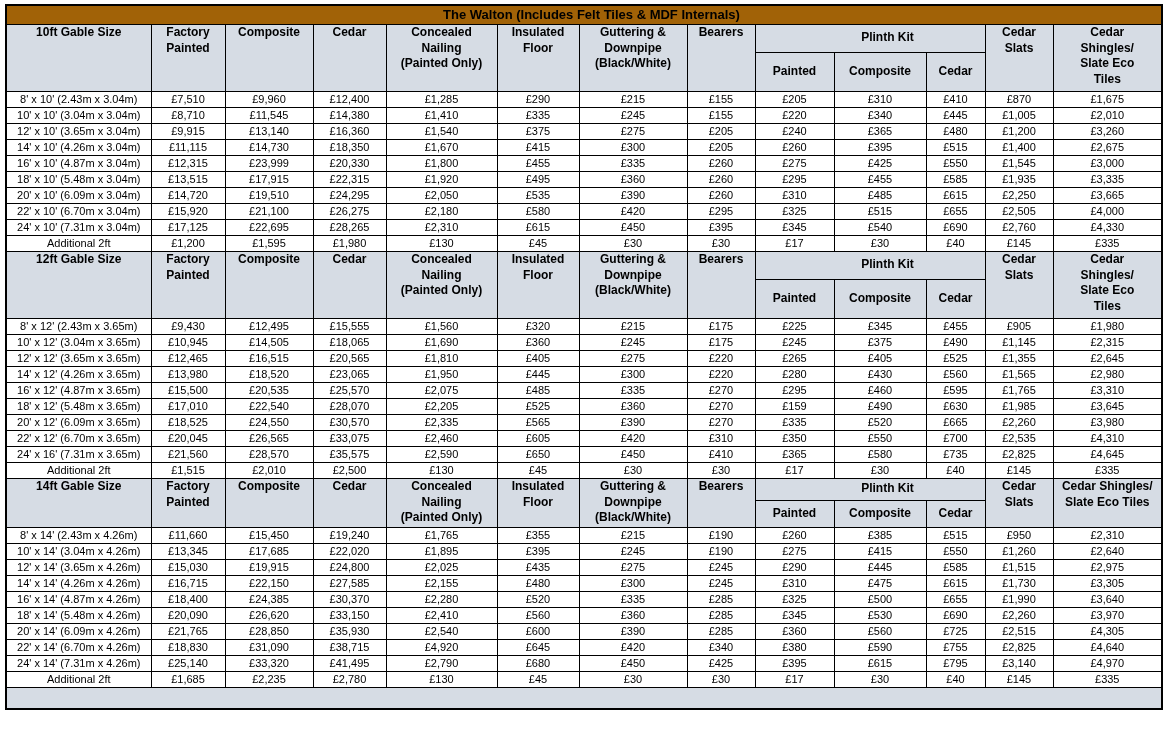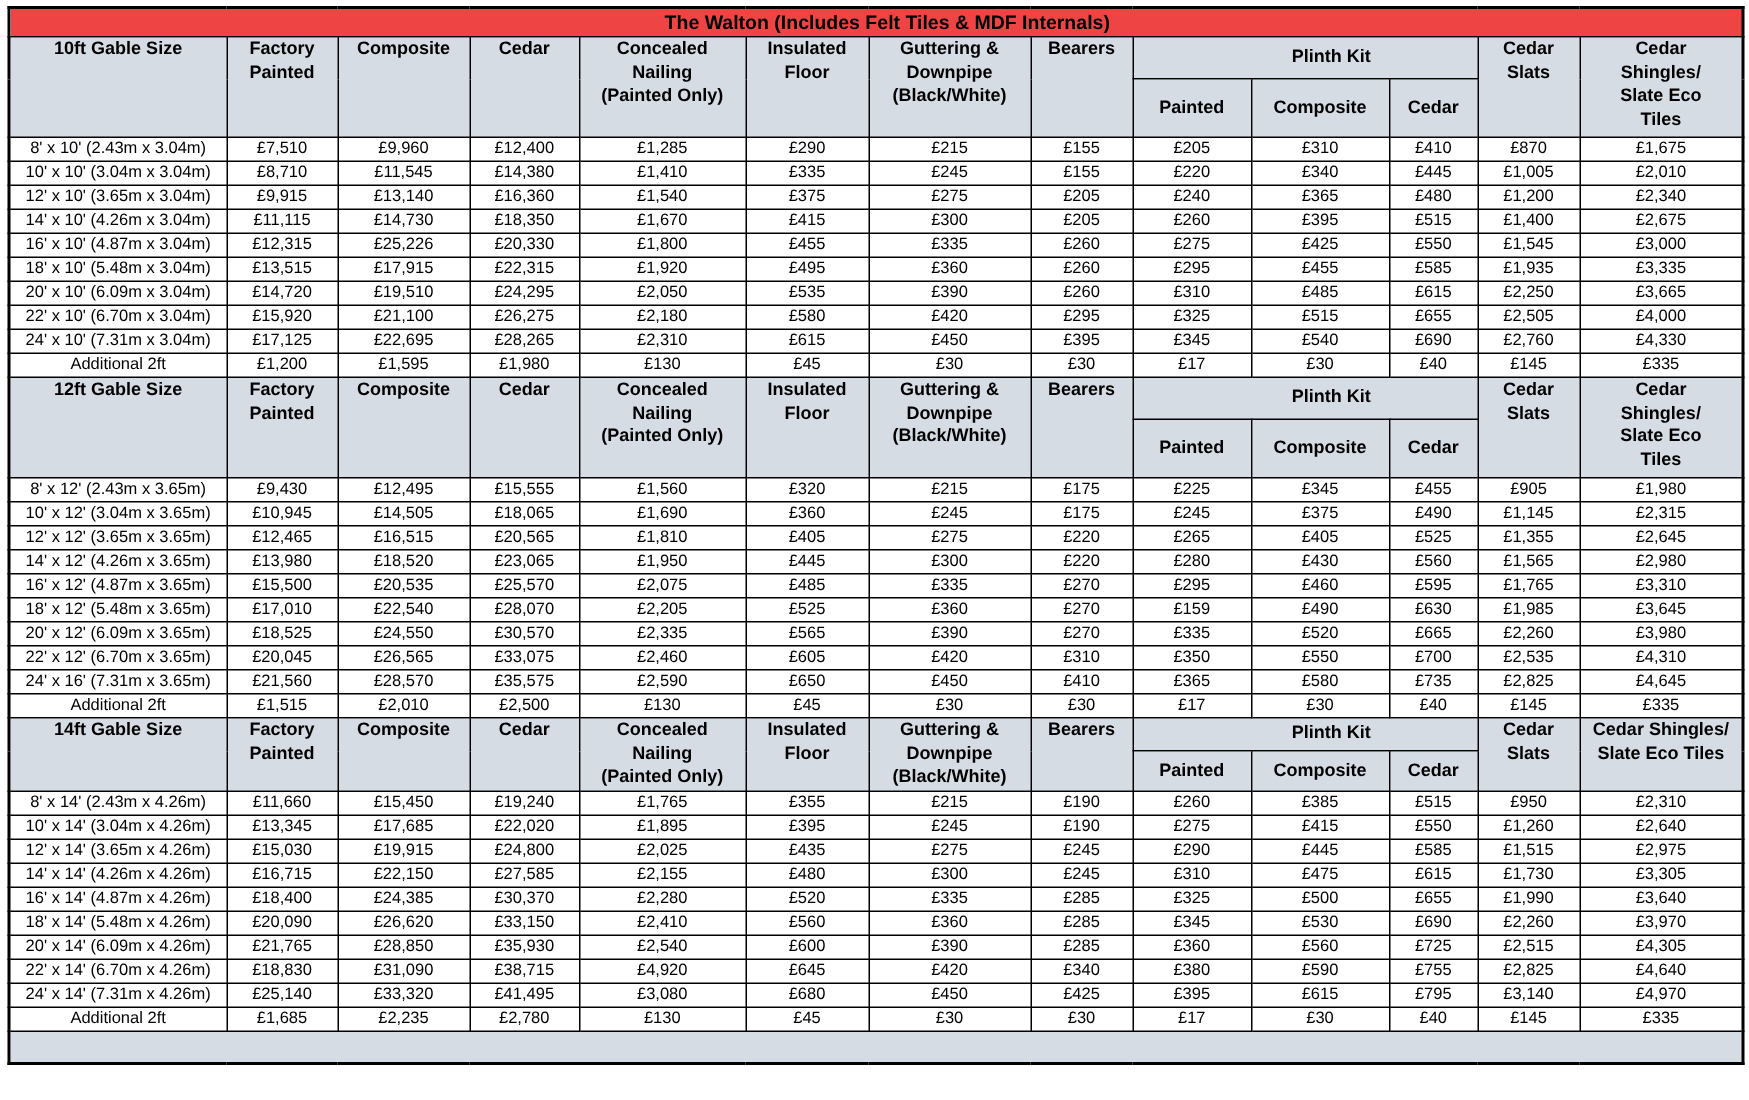--- a/index.html
+++ b/index.html
@@ -1,21 +1,21 @@
 <!DOCTYPE html>
 <html><head>
 <meta charset="utf-8">
 <style>
   html,body{margin:0;padding:0;background:#ffffff;width:1166px;height:733px;overflow:hidden;
     font-family:"Liberation Sans",sans-serif;color:#000;}
   .wrap{padding:4px 0 0 5px;}
   table{border-collapse:collapse;table-layout:fixed;width:1156px;border:2px solid #000;}
   th,td{border:1px solid #000;overflow:hidden;}
   tr.title-row th{height:16px;font-size:13px;font-weight:700;text-align:center;
-    background:#ef4444;line-height:16px;padding-left:16px;}
+    background:#a16207;line-height:16px;padding-left:16px;}
   th.colhead{background:#d6dce4;font-size:12px;font-weight:700;text-align:center;
     vertical-align:top;padding-top:0;white-space:pre-line;line-height:1.3;}
   th.colhead.mid{vertical-align:middle;padding-top:0;padding-left:36px;}
   tr.head1{height:28px;}
   tr.head2{height:39px;}
   tr.head2 th.colhead{vertical-align:middle;padding-top:0;}
   tr.head1.compact{height:22px;}
   tr.head2.compact{height:26px;}
   td.size-cell,td.price-cell{font-size:11px;text-align:center;height:15px;line-height:15px;
     padding:0 1px;background:#ffffff;white-space:nowrap;}
@@ -111,41 +111,41 @@
           <td class="price-cell">£13,140</td>
           <td class="price-cell">£16,360</td>
           <td class="price-cell">£1,540</td>
           <td class="price-cell">£375</td>
           <td class="price-cell">£275</td>
           <td class="price-cell">£205</td>
           <td class="price-cell">£240</td>
           <td class="price-cell">£365</td>
           <td class="price-cell">£480</td>
           <td class="price-cell">£1,200</td>
-          <td class="price-cell">£2,340</td>
+          <td class="price-cell">£3,260</td>
         </tr>
         <tr class="data-row">
           <td class="size-cell">14' x 10' (4.26m x 3.04m)</td>
           <td class="price-cell">£11,115</td>
           <td class="price-cell">£14,730</td>
           <td class="price-cell">£18,350</td>
           <td class="price-cell">£1,670</td>
           <td class="price-cell">£415</td>
           <td class="price-cell">£300</td>
           <td class="price-cell">£205</td>
           <td class="price-cell">£260</td>
           <td class="price-cell">£395</td>
           <td class="price-cell">£515</td>
           <td class="price-cell">£1,400</td>
           <td class="price-cell">£2,675</td>
         </tr>
         <tr class="data-row">
           <td class="size-cell">16' x 10' (4.87m x 3.04m)</td>
           <td class="price-cell">£12,315</td>
-          <td class="price-cell">£25,226</td>
+          <td class="price-cell">£23,999</td>
           <td class="price-cell">£20,330</td>
           <td class="price-cell">£1,800</td>
           <td class="price-cell">£455</td>
           <td class="price-cell">£335</td>
           <td class="price-cell">£260</td>
           <td class="price-cell">£275</td>
           <td class="price-cell">£425</td>
           <td class="price-cell">£550</td>
           <td class="price-cell">£1,545</td>
           <td class="price-cell">£3,000</td>
@@ -547,21 +547,21 @@
           <td class="price-cell">£590</td>
           <td class="price-cell">£755</td>
           <td class="price-cell">£2,825</td>
           <td class="price-cell">£4,640</td>
         </tr>
         <tr class="data-row">
           <td class="size-cell">24' x 14' (7.31m x 4.26m)</td>
           <td class="price-cell">£25,140</td>
           <td class="price-cell">£33,320</td>
           <td class="price-cell">£41,495</td>
-          <td class="price-cell">£3,080</td>
+          <td class="price-cell">£2,790</td>
           <td class="price-cell">£680</td>
           <td class="price-cell">£450</td>
           <td class="price-cell">£425</td>
           <td class="price-cell">£395</td>
           <td class="price-cell">£615</td>
           <td class="price-cell">£795</td>
           <td class="price-cell">£3,140</td>
           <td class="price-cell">£4,970</td>
         </tr>
         <tr class="data-row">

